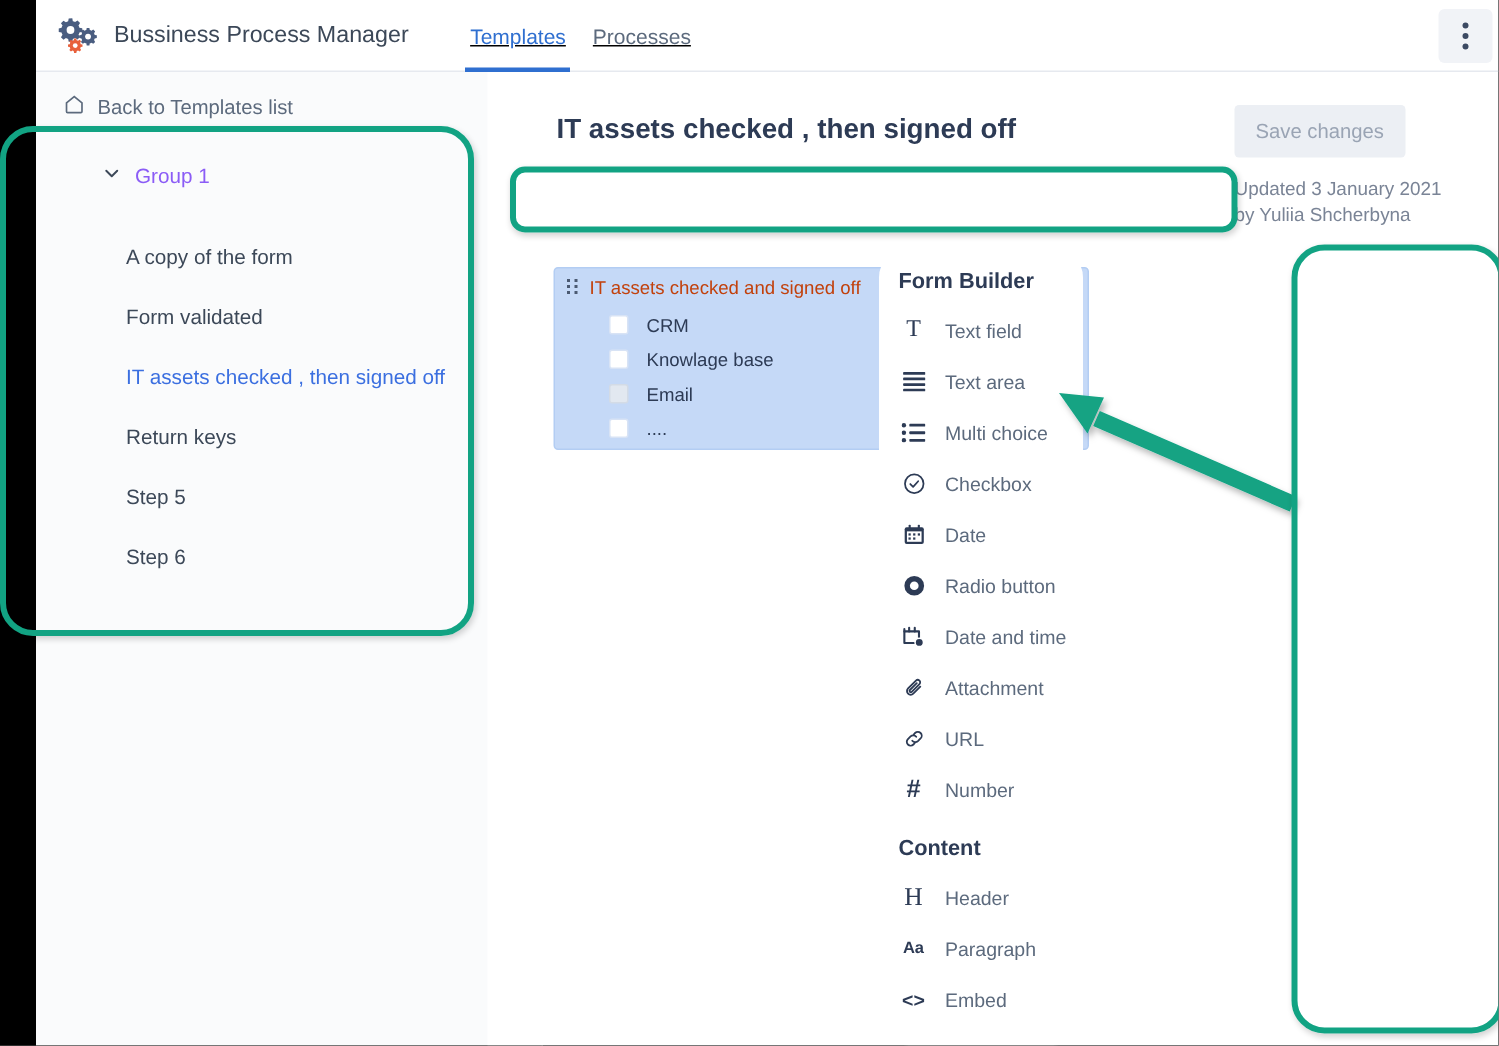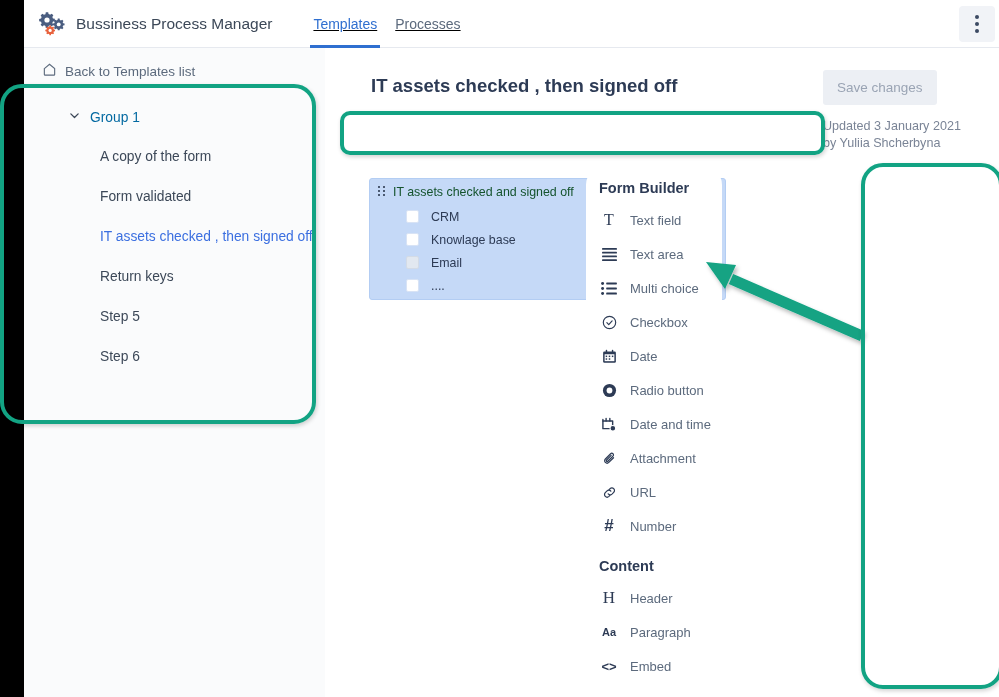--- a/index.html
+++ b/index.html
@@ -90,25 +90,25 @@
     height: 34px;
   }
   .tree { padding-top: 22px; }
   .tree-root {
     font-size: 15px; font-weight: bold; color: #2d3b55;
     padding: 0 0 0 14px; line-height: 24px;
     margin-bottom: 16px;
   }
   .tree-group {
     display: flex; align-items: center; gap: 9px;
-    padding-left: 44px; font-size: 13.8px; color: #0369a1;
-    height: 26px; cursor: pointer; margin-bottom: 14px;
+    padding-left: 44px; font-size: 13.8px; color: #8b5cf6;
+    height: 26px; cursor: pointer; margin-bottom: 29px;
   }
   .tree-item {
-    padding-left: 76px;
+    padding-left: 60px;
     font-size: 13.8px; color: #3c4858;
     height: 26px; line-height: 26px;
     cursor: pointer; margin-bottom: 14px;
     white-space: nowrap;
   }
   .tree-item.selected { color: #3b6fe0; }
 
   
   .hl {
     position: absolute;
@@ -188,21 +188,21 @@
     gap: 7px;
   }
   .grip {
     width: 8px; height: 12px;
     display: grid;
     grid-template-columns: 2px 2px;
     grid-template-rows: 2px 2px 2px;
     gap: 2px 3px;
   }
   .grip i { background: #4b5a72; display: block; width: 2px; height: 2px; }
-  .card-title { font-size: 12.4px; color: #14532d; white-space: nowrap; }
+  .card-title { font-size: 12.4px; color: #c2410c; white-space: nowrap; }
   .card-icons { margin-left: auto; display: flex; gap: 20px; align-items: center; }
   .ci { cursor: pointer; display: flex; align-items: center; }
   .card-opt {
     display: flex; align-items: center; gap: 12px;
     padding-left: 36px; height: 23px;
     font-size: 12.4px; color: #2d3b55;
   }
   .cb {
     width: 13px; height: 13px;
     background: #ffffff;

